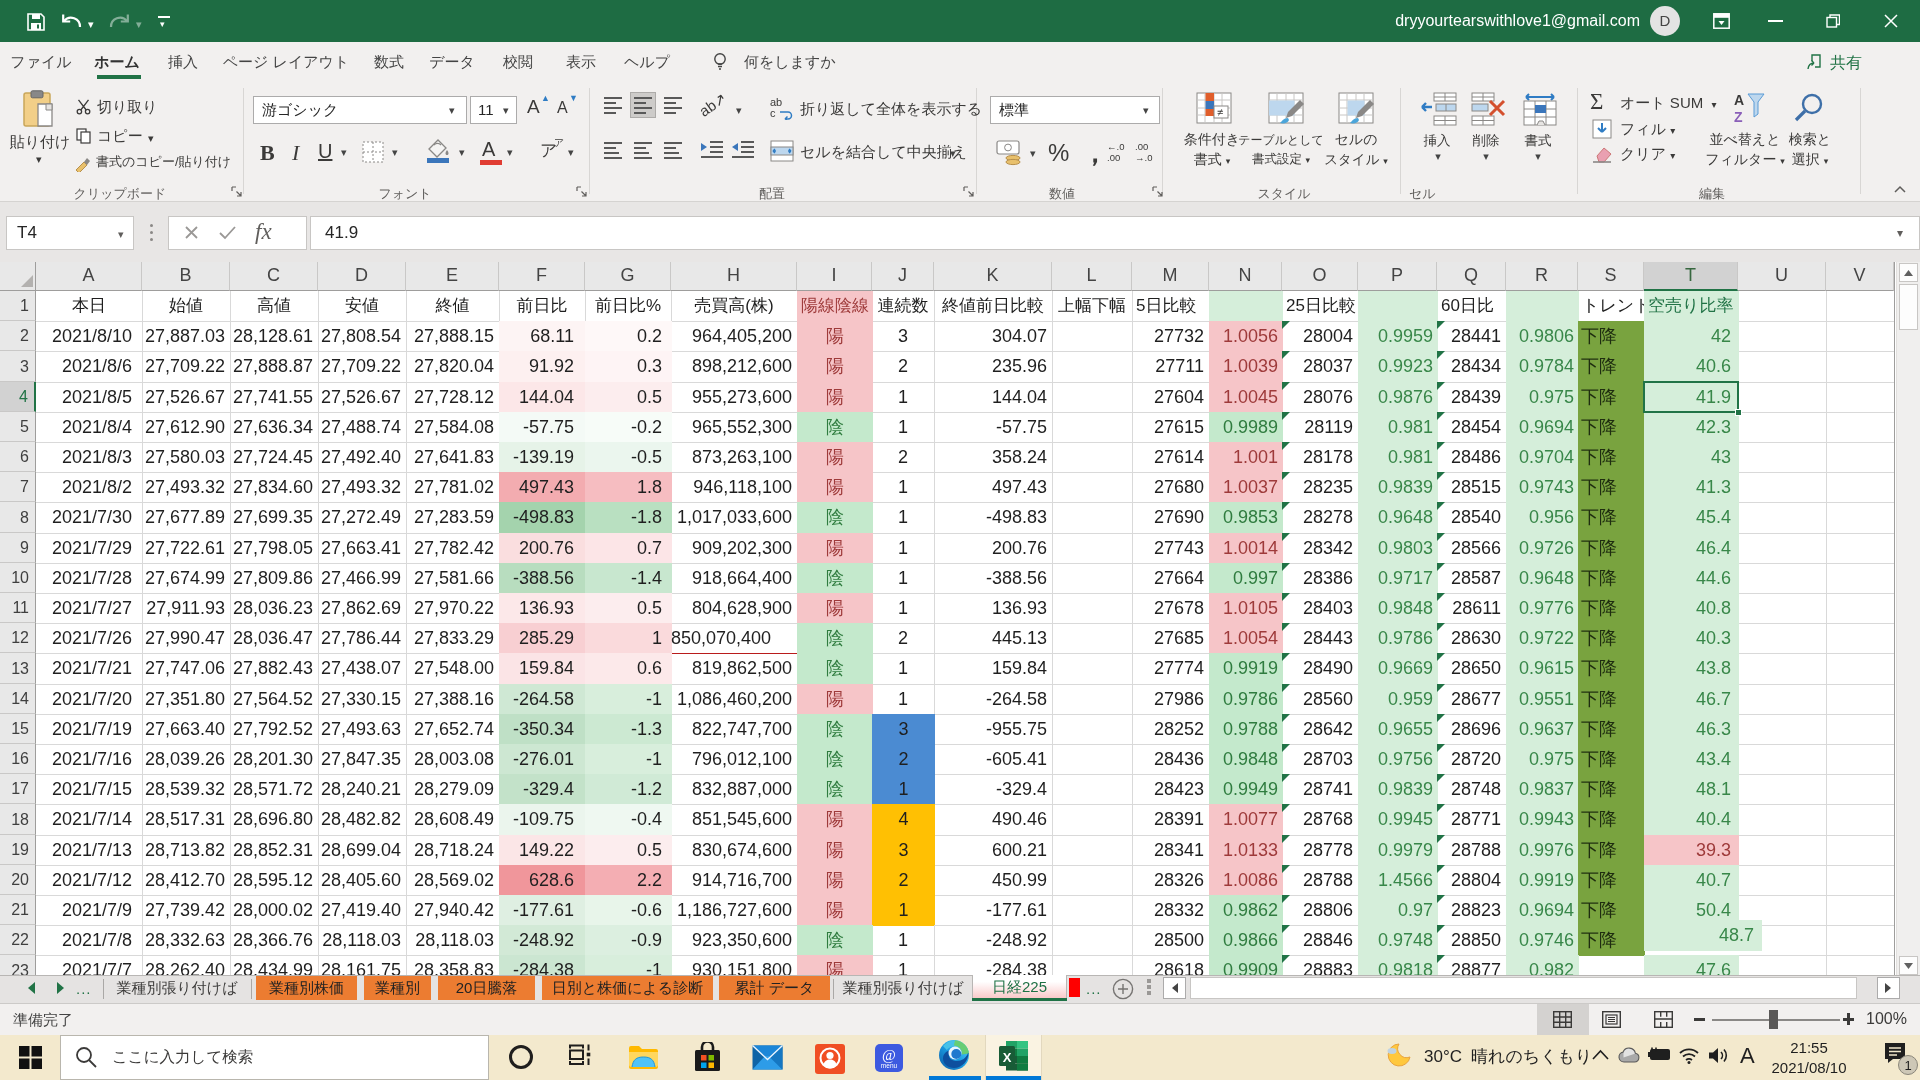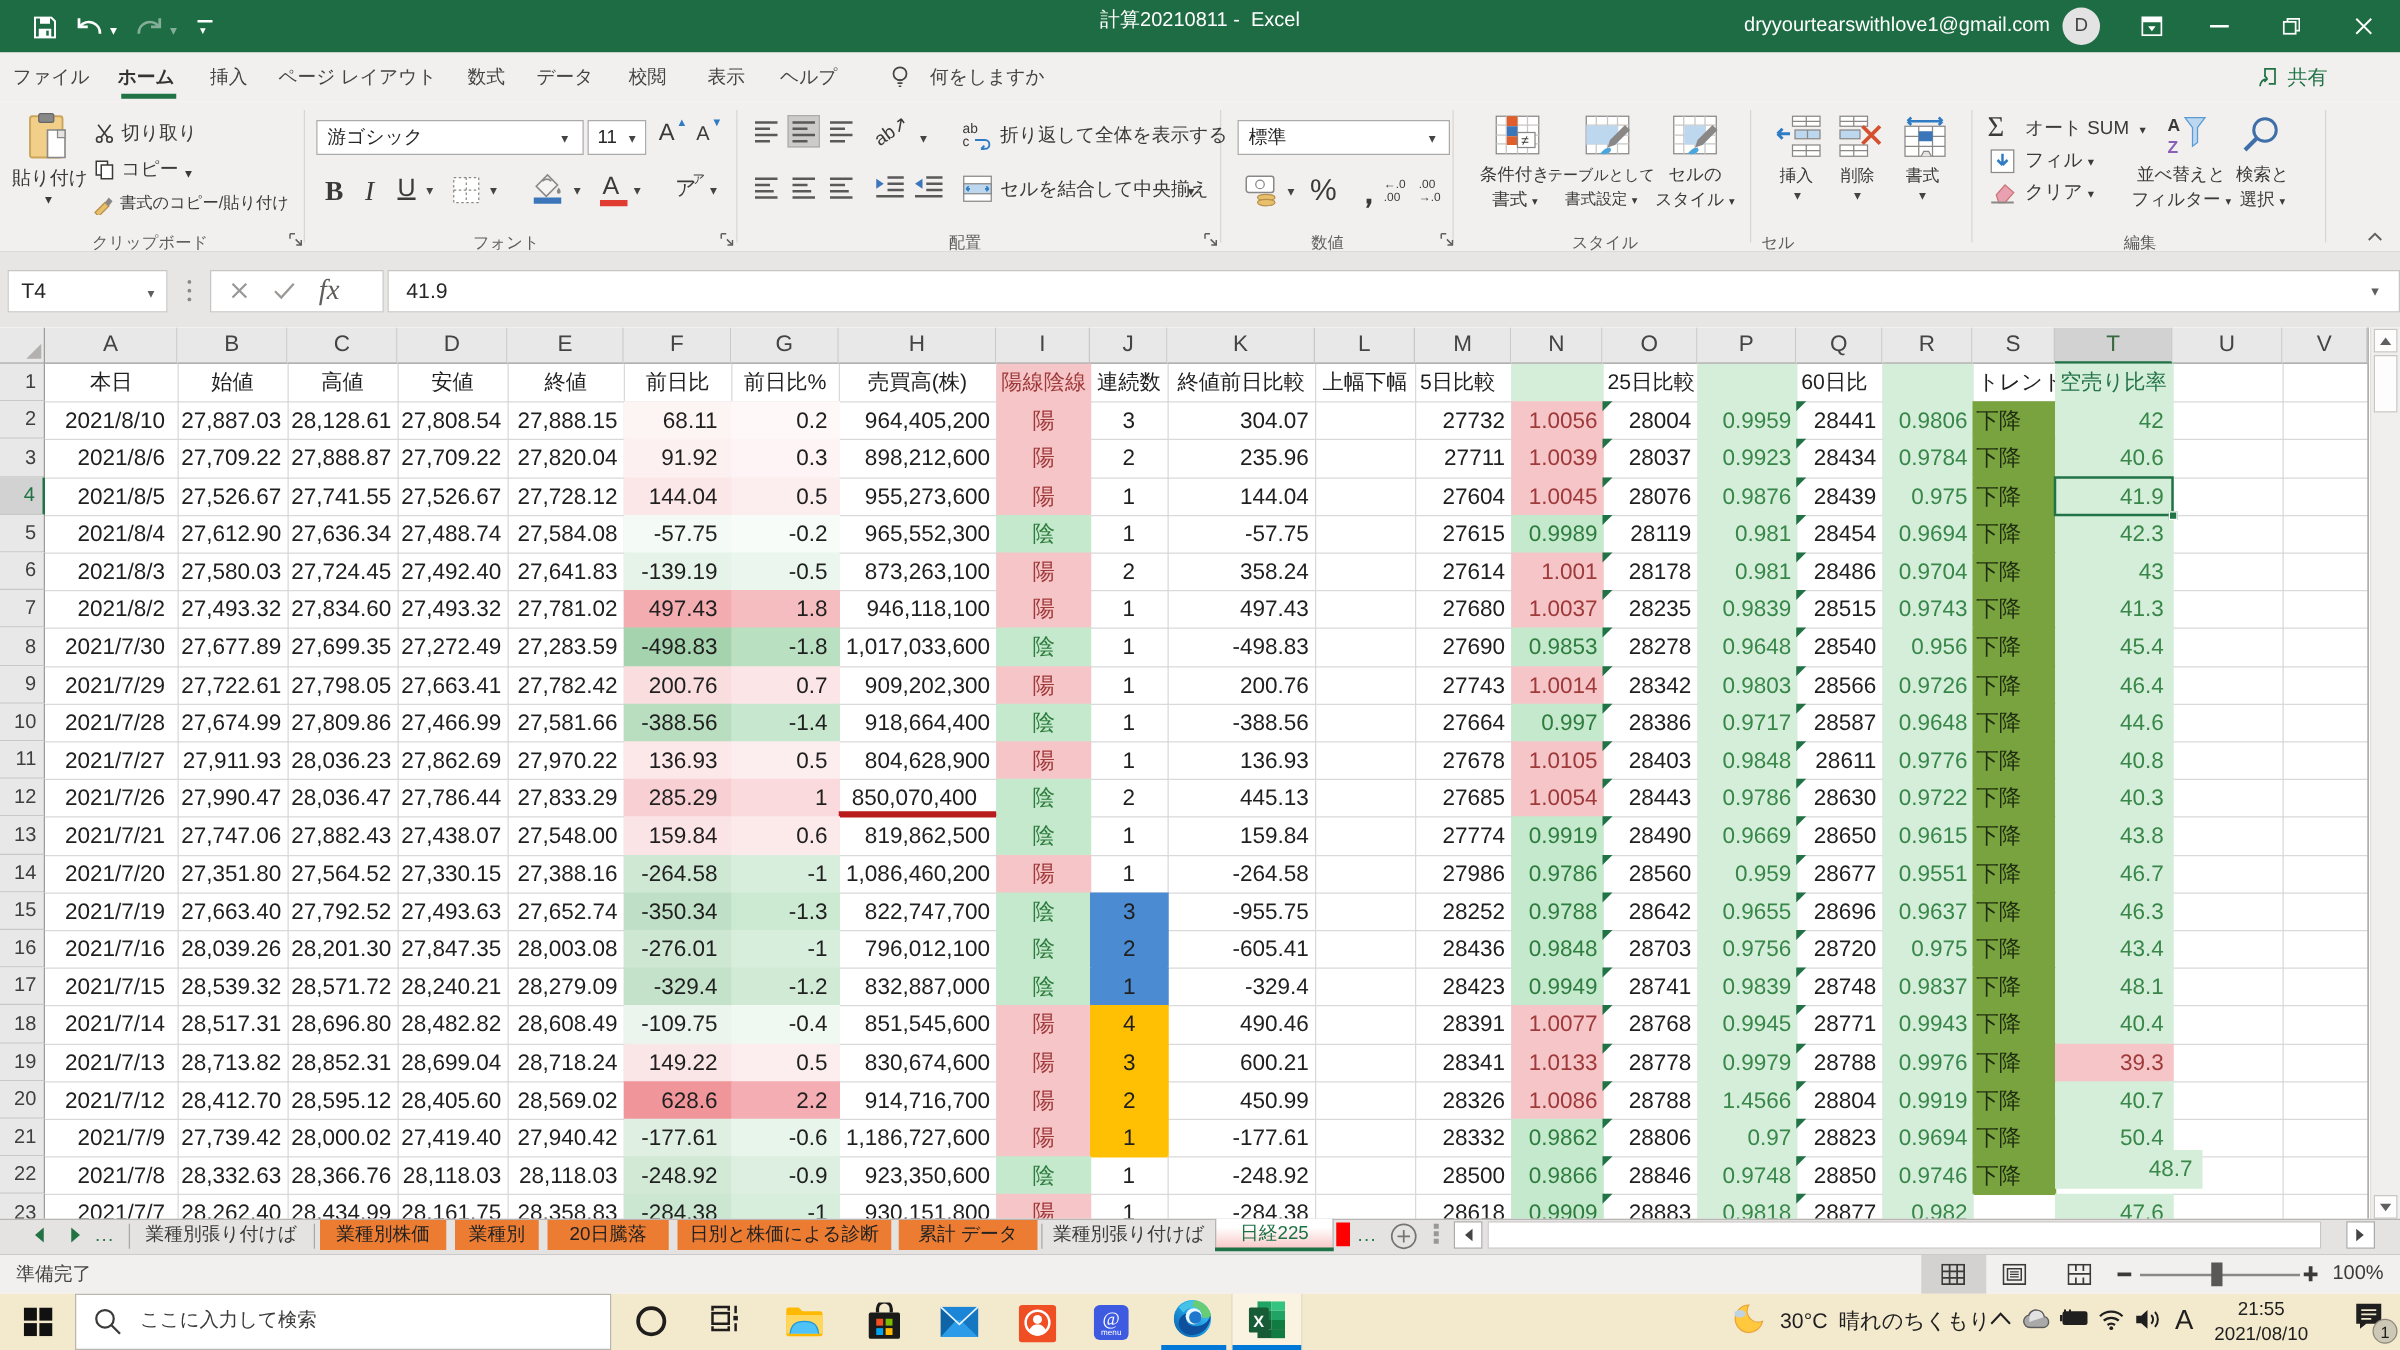--- a/index.html
+++ b/index.html
@@ -20,21 +20,20 @@
 <path d="M4.2 1.5 v7 h7" fill="none" stroke="#fff" stroke-width="2.2"></path>
     </svg>
     <div class="ab" style="left:88px;top:18px;width:9px;height:9px;color:#fff;font-size:11px">▾</div>
     <svg class="ab" style="left:108px;top:13px;opacity:.45" width="24" height="18" viewBox="0 0 24 18">
 <path d="M3 14 a9 9 0 0 1 16 -6" fill="none" stroke="#fff" stroke-width="2.2"></path>
 <path d="M19.8 1.5 v7 h-7" fill="none" stroke="#fff" stroke-width="2.2"></path>
     </svg>
     <div class="ab" style="left:136px;top:18px;width:9px;height:9px;color:#fff;font-size:11px;opacity:.45">▾</div>
     <div class="ab" style="left:158px;top:16px;width:12px;height:2px;background:#fff"></div>
     <div class="ab" style="left:160px;top:21px;width:8px;height:7px;color:#fff;font-size:9px;line-height:7px">▾</div>
-    <div class="ab" style="left:0;top:6px;width:1920px;height:22px;text-align:center;color:#fff;font-size:16px;line-height:22px">計算20210811&nbsp;-&nbsp;&nbsp;Excel</div>
     <div class="ab" style="left:1380px;top:10px;width:260px;height:22px;color:#fff;font-size:16px;line-height:22px;text-align:right">dryyourtearswithlove1@gmail.com</div>
     <div class="ab" style="left:1650px;top:6px;width:30px;height:30px;border-radius:50%;background:#E3E3E3;color:#444;font-size:15px;line-height:30px;text-align:center">D</div>
     <svg class="ab" style="left:1713px;top:13px" width="17" height="16" viewBox="0 0 17 16">
 <rect x="0.8" y="0.8" width="15.4" height="14.4" fill="none" stroke="#fff" stroke-width="1.5"></rect>
 <rect x="0.8" y="0.8" width="15.4" height="4" fill="#fff"></rect>
 <path d="M8.5 12 l-3 -4 h6 z" fill="#fff"></path>
     </svg>
     <div class="ab" style="left:1768px;top:20px;width:15px;height:2px;background:#fff"></div>
     <svg class="ab" style="left:1826px;top:14px" width="14" height="14" viewBox="0 0 14 14">
 <rect x="1" y="3.5" width="9.5" height="9.5" fill="none" stroke="#fff" stroke-width="1.4"></rect>
@@ -645,21 +644,21 @@
         <div class="cell" style="left:1826px;top:593px;width:69px;height:31px;line-height:30px;text-align:center;border-right:1px solid #D9D9D9;border-bottom:1px solid #D9D9D9"></div>
         <div class="ab" style="left:1282px;top:593px;width:0;height:0;border-top:8px solid #217346;border-right:8px solid transparent"></div>
         <div class="ab" style="left:1437px;top:593px;width:0;height:0;border-top:8px solid #217346;border-right:8px solid transparent"></div>
         <div class="cell" style="left:36px;top:623px;width:107px;height:31px;line-height:30px;text-align:right;border-right:1px solid #D9D9D9;border-bottom:1px solid #D9D9D9;padding-right:10px">2021/7/26</div>
         <div class="cell" style="left:142px;top:623px;width:89px;height:31px;line-height:30px;text-align:right;border-right:1px solid #D9D9D9;border-bottom:1px solid #D9D9D9;padding-right:5px">27,990.47</div>
         <div class="cell" style="left:230px;top:623px;width:89px;height:31px;line-height:30px;text-align:right;border-right:1px solid #D9D9D9;border-bottom:1px solid #D9D9D9;padding-right:5px">28,036.47</div>
         <div class="cell" style="left:318px;top:623px;width:89px;height:31px;line-height:30px;text-align:right;border-right:1px solid #D9D9D9;border-bottom:1px solid #D9D9D9;padding-right:5px">27,786.44</div>
         <div class="cell" style="left:406px;top:623px;width:94px;height:31px;line-height:30px;text-align:right;border-right:1px solid #D9D9D9;border-bottom:1px solid #D9D9D9;padding-right:5px">27,833.29</div>
         <div class="cell" style="left:499px;top:623px;width:87px;height:31px;line-height:30px;text-align:right;background:#F8CFD2;padding-right:12px">285.29</div>
         <div class="cell" style="left:585px;top:623px;width:87px;height:31px;line-height:30px;text-align:right;background:#FADADC;padding-right:10px">1</div>
-        <div class="cell" style="left:671px;top:623px;width:127px;height:31px;line-height:30px;text-align:center;border-right:1px solid #D9D9D9;border-bottom:5px solid #b91c1c;padding-right:5px">850,070,400</div>
+        <div class="cell" style="left:671px;top:623px;width:127px;height:31px;line-height:30px;text-align:left;border-right:1px solid #D9D9D9;border-bottom:1px solid #b91c1c;padding-right:5px">850,070,400</div>
         <div class="cell" style="left:797px;top:623px;width:76px;height:31px;line-height:30px;text-align:center;background:#C4E9CC;color:#2F7C3F">陰</div>
         <div class="cell" style="left:872px;top:623px;width:63px;height:31px;line-height:30px;text-align:center;border-right:1px solid #D9D9D9;border-bottom:1px solid #D9D9D9">2</div>
         <div class="cell" style="left:934px;top:623px;width:119px;height:31px;line-height:30px;text-align:right;border-right:1px solid #D9D9D9;border-bottom:1px solid #D9D9D9;padding-right:5px">445.13</div>
         <div class="cell" style="left:1052px;top:623px;width:81px;height:31px;line-height:30px;text-align:center;border-right:1px solid #D9D9D9;border-bottom:1px solid #D9D9D9"></div>
         <div class="cell" style="left:1132px;top:623px;width:78px;height:31px;line-height:30px;text-align:right;border-right:1px solid #D9D9D9;border-bottom:1px solid #D9D9D9;padding-right:5px">27685</div>
         <div class="cell" style="left:1209px;top:623px;width:74px;height:31px;line-height:30px;text-align:right;background:#F6C5C8;color:#9E3A3A;padding-right:5px">1.0054</div>
         <div class="cell" style="left:1282px;top:623px;width:77px;height:31px;line-height:30px;text-align:right;border-right:1px solid #D9D9D9;border-bottom:1px solid #D9D9D9;padding-right:5px">28443</div>
         <div class="cell" style="left:1358px;top:623px;width:80px;height:31px;line-height:30px;text-align:right;background:#D5EEDA;color:#388749;padding-right:5px">0.9786</div>
         <div class="cell" style="left:1437px;top:623px;width:70px;height:31px;line-height:30px;text-align:right;border-right:1px solid #D9D9D9;border-bottom:1px solid #D9D9D9;padding-right:5px">28630</div>
         <div class="cell" style="left:1506px;top:623px;width:73px;height:31px;line-height:30px;text-align:right;background:#D5EEDA;color:#388749;padding-right:5px">0.9722</div>

